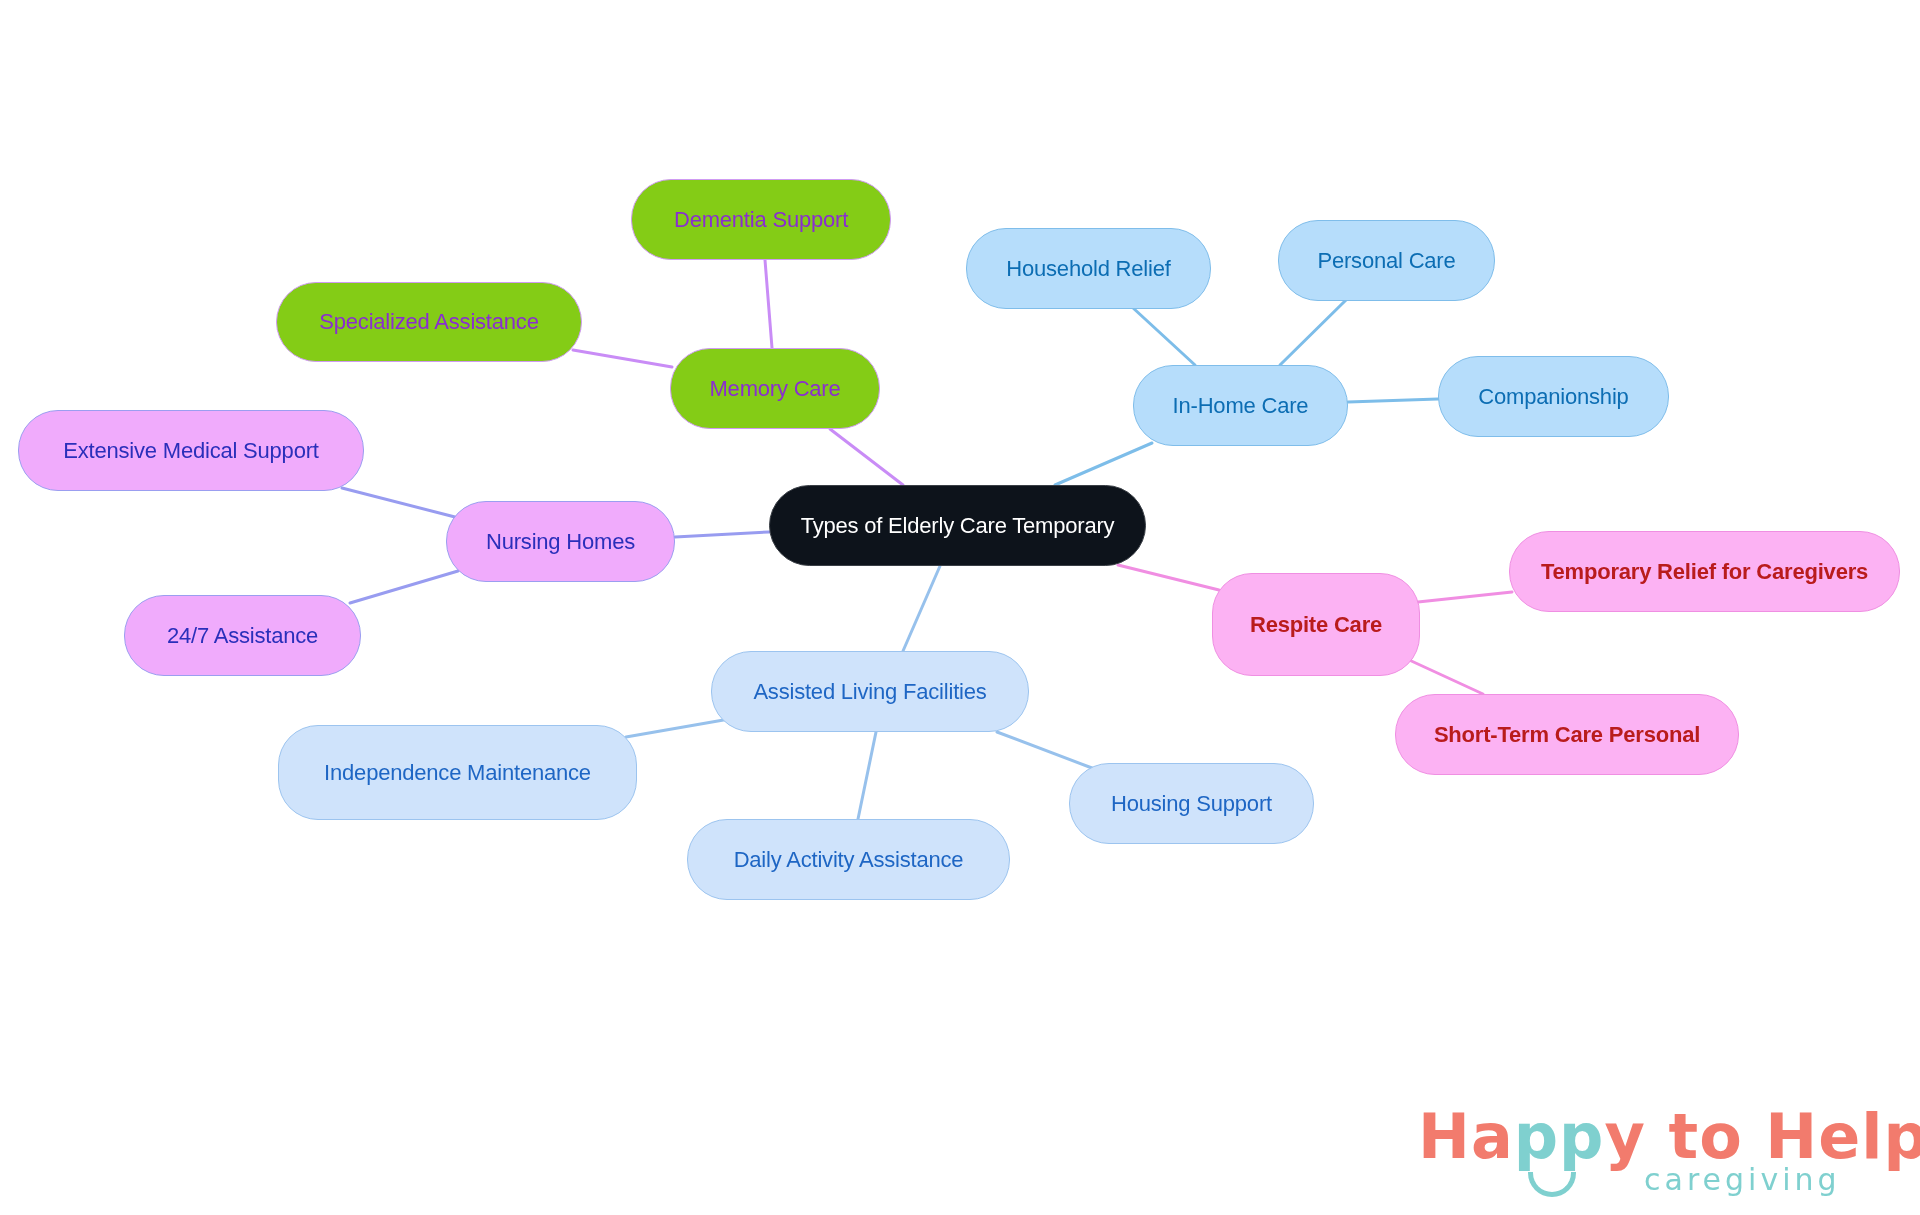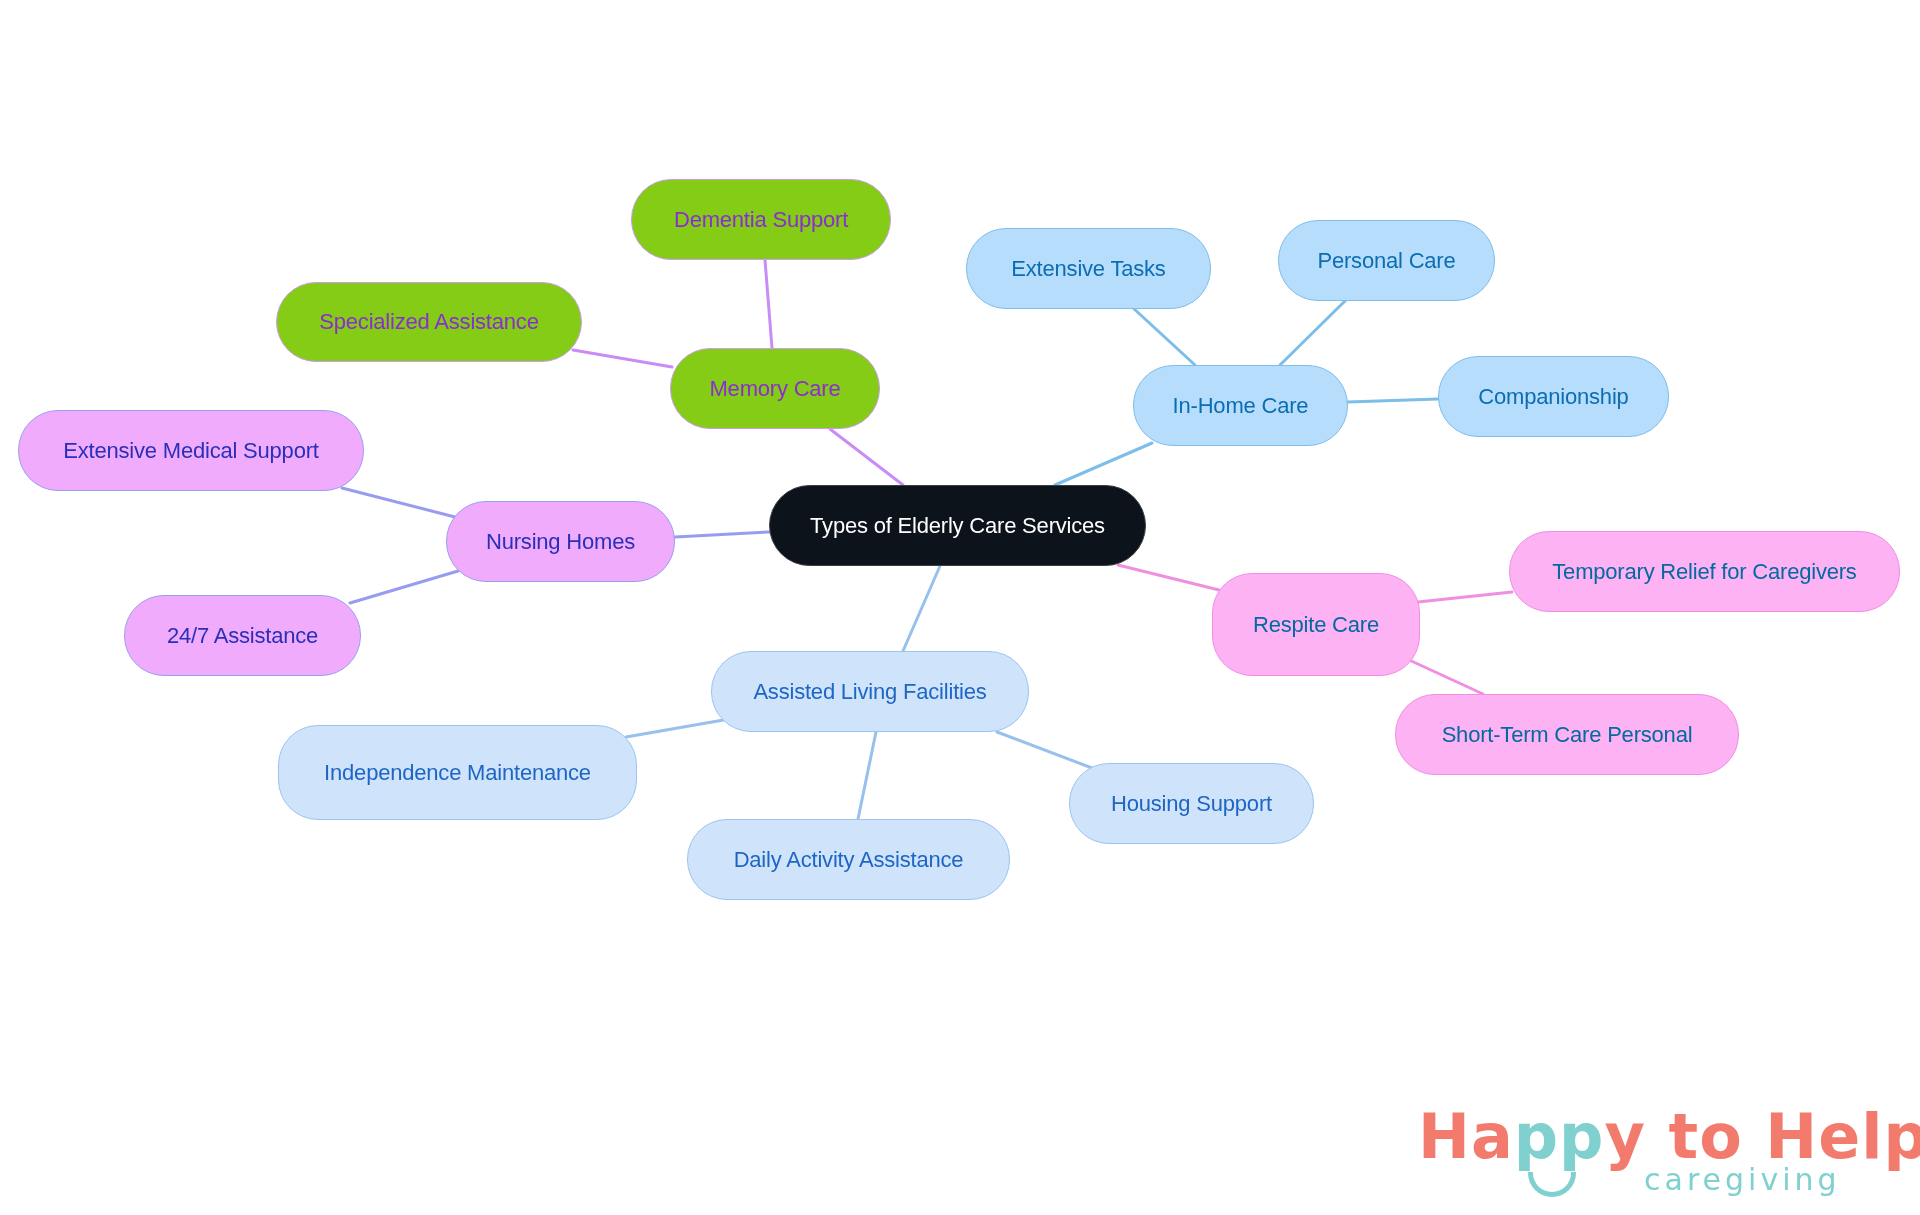--- a/index.html
+++ b/index.html
@@ -3,21 +3,21 @@
 <meta charset="utf-8">
 <style>
   html, body { margin:0; padding:0; background:#ffffff; }
   body { width:1920px; height:1215px; position:relative; overflow:hidden; font-family:"Liberation Sans", sans-serif; }
   svg.edges { position:absolute; left:0; top:0; width:1920px; height:1215px; }
   .node { position:absolute; box-sizing:border-box; display:flex; align-items:center; justify-content:center; border-radius:40px; border:1.5px solid; font-size:22px; white-space:nowrap; letter-spacing:-0.2px; }
   .center { background:#0d131b; color:#ffffff; border-color:#3a3f46; border-radius:42px; }
   .purple { background:#84cc16; color:#8a2ed0; border-color:#cf9bf2; }
   .sky { background:#b6ddfb; color:#0c6db3; border-color:#7fbdea; }
   .indigo { background:#f0abfc; color:#2a2fba; border-color:#9b9ef0; }
-  .pink { background:#fcb2f3; color:#0369a1; border-color:#ef8fe2; }
+  .pink { background:#fcb2f3; color:#b91c1c; border-color:#ef8fe2;font-weight:bold; }
   .lblue { background:#cfe3fb; color:#1e66c4; border-color:#9cc4ef; }
   .logo { position:absolute; left:1418px; top:1100px; width:470px; height:100px; }
   .logo .main { position:absolute; left:0; top:0; font-family:"DejaVu Sans", sans-serif; font-weight:bold; font-size:62px; letter-spacing:1px; color:#f27b6d; white-space:nowrap; }
   .logo .main .teal { color:#7fd0cf; }
   .logo .sub { position:absolute; left:226px; top:62px; font-family:"DejaVu Sans", sans-serif; font-size:30px; letter-spacing:4px; color:#7fd0cf; }
   .logo .smile { position:absolute; left:110px; top:72px; width:38px; height:20px; border:5px solid #7fd0cf; border-top:none; border-radius:0 0 24px 24px; }
 </style>
 </head>
 <body>
 
@@ -36,28 +36,28 @@
     <line x1="1118" y1="565" x2="1219" y2="590" stroke="#f08ee2"></line>
     <line x1="1418" y1="602" x2="1512" y2="592" stroke="#f08ee2"></line>
     <line x1="1394" y1="653" x2="1483" y2="694" stroke="#f08ee2"></line>
     <line x1="940" y1="566" x2="903" y2="651" stroke="#97c1ec"></line>
     <line x1="735" y1="718" x2="626" y2="737" stroke="#97c1ec"></line>
     <line x1="876" y1="732" x2="858" y2="819" stroke="#97c1ec"></line>
     <line x1="997" y1="732" x2="1092" y2="768" stroke="#97c1ec"></line>
   </g>
 </svg>
 
-<div class="node center" style="left:769px;top:485px;width:377px;height:81px;">Types of Elderly Care Services</div>
+<div class="node center" style="left:769px;top:485px;width:377px;height:81px;">Types of Elderly Care Temporary</div>
 
 <div class="node purple" style="left:670px;top:348px;width:210px;height:81px;">Memory Care</div>
 <div class="node purple" style="left:631px;top:179px;width:260px;height:81px;">Dementia Support</div>
 <div class="node purple" style="left:276px;top:282px;width:306px;height:80px;">Specialized Assistance</div>
 
 <div class="node sky" style="left:1133px;top:365px;width:215px;height:81px;">In-Home Care</div>
-<div class="node sky" style="left:966px;top:228px;width:245px;height:81px;">Extensive Tasks</div>
+<div class="node sky" style="left:966px;top:228px;width:245px;height:81px;">Household Relief</div>
 <div class="node sky" style="left:1278px;top:220px;width:217px;height:81px;">Personal Care</div>
 <div class="node sky" style="left:1438px;top:356px;width:231px;height:81px;">Companionship</div>
 
 <div class="node indigo" style="left:446px;top:501px;width:229px;height:81px;">Nursing Homes</div>
 <div class="node indigo" style="left:18px;top:410px;width:346px;height:81px;">Extensive Medical Support</div>
 <div class="node indigo" style="left:124px;top:595px;width:237px;height:81px;">24/7 Assistance</div>
 
 <div class="node pink" style="left:1212px;top:573px;width:208px;height:103px;">Respite Care</div>
 <div class="node pink" style="left:1509px;top:531px;width:391px;height:81px;">Temporary Relief for Caregivers</div>
 <div class="node pink" style="left:1395px;top:694px;width:344px;height:81px;">Short-Term Care Personal</div>

